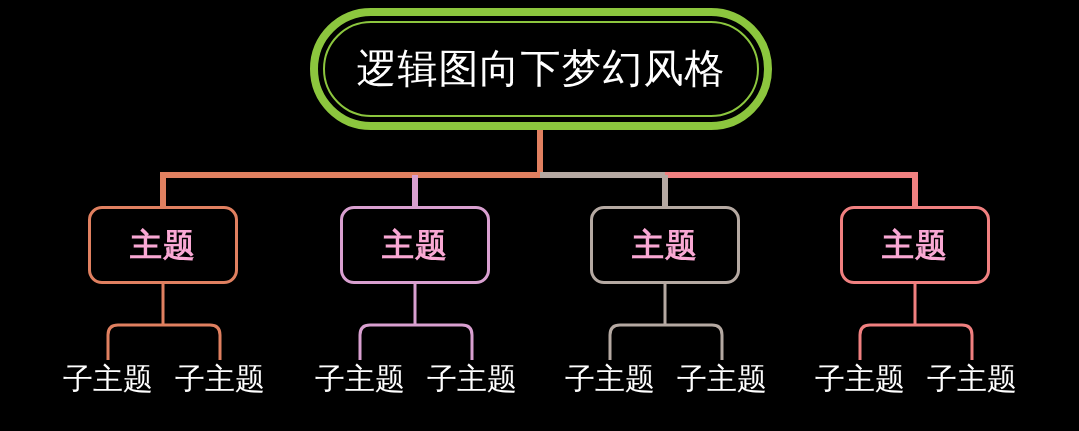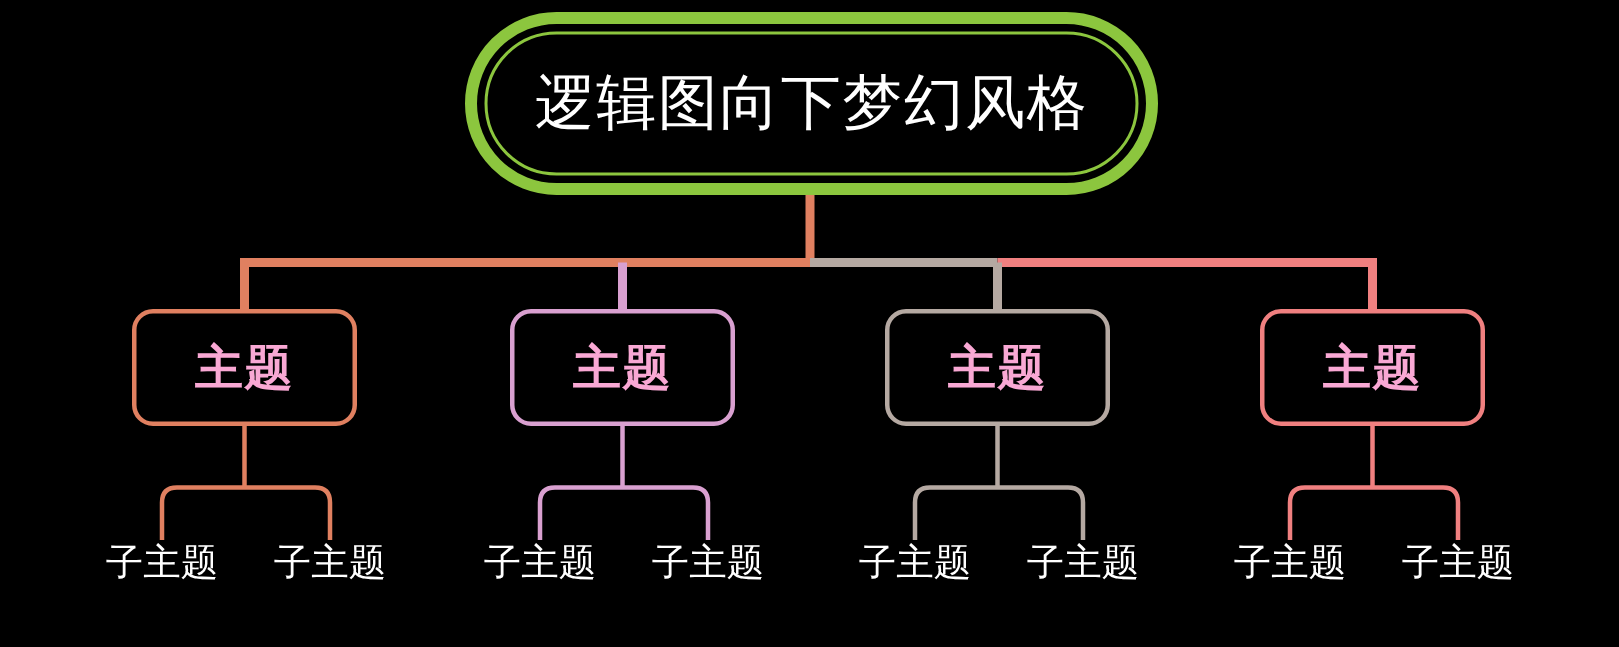--- a/index.html
+++ b/index.html
@@ -84,21 +84,21 @@
     white-space: nowrap;
   }
 
   
   .subtopic {
     position: absolute;
     top: 362px;
     width: 130px;
     text-align: center;
     color: #FFFFFF;
-    font-size: 25px;
+    font-size: 30px;
     line-height: 1.1;
     white-space: nowrap;
   }
 </style>
 </head>
 <body>
 
 <div id="canvas">
 
   <svg id="wires" viewBox="0 0 1079 431" width="1079" height="431" xmlns="http://www.w3.org/2000/svg">

